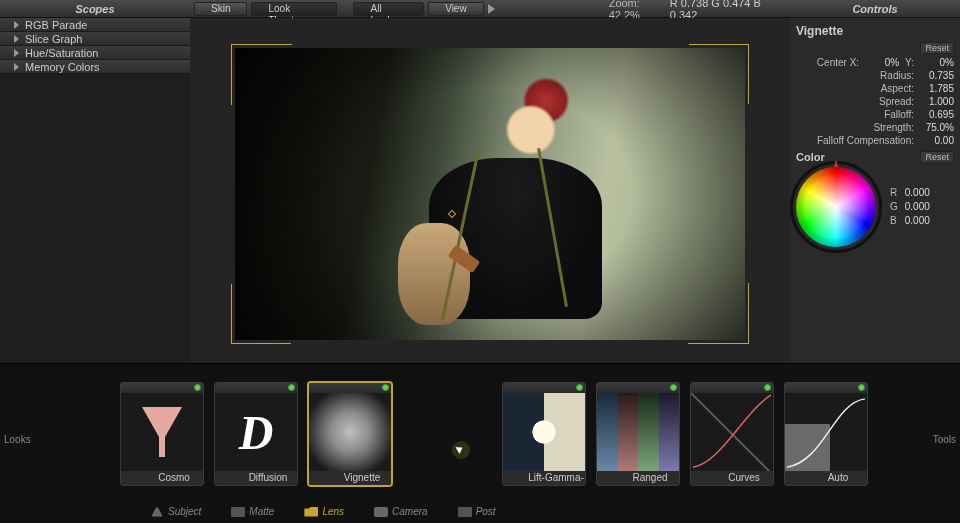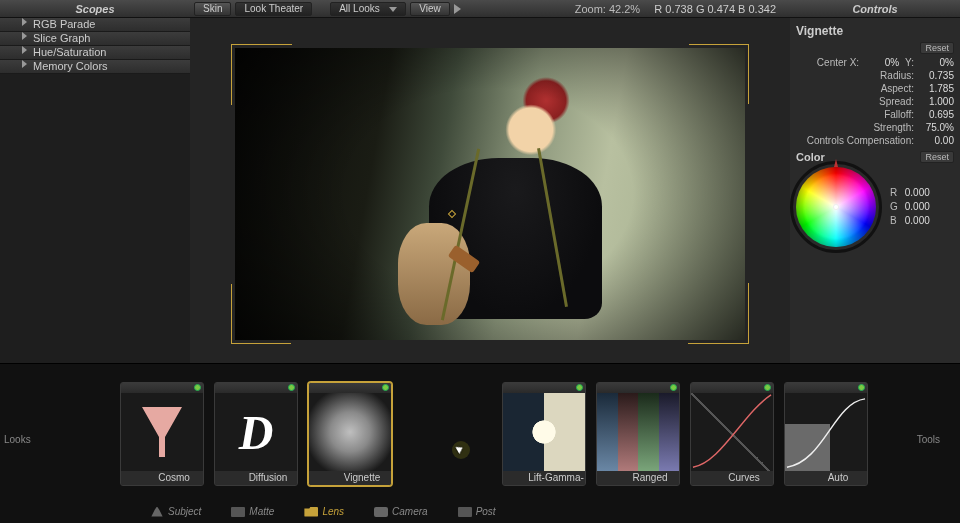--- a/index.html
+++ b/index.html
@@ -2,30 +2,30 @@
 <html><head>
 <meta charset="utf-8">
 <style>
   *{box-sizing:border-box;margin:0;padding:0;font-family:"Helvetica Neue",Arial,sans-serif;}
   html,body{width:960px;height:523px;background:#0a0a0a;color:#bbb;font-size:11px;overflow:hidden;}
   
   .topbar{height:18px;display:flex;align-items:center;background:linear-gradient(#4a4a4a,#2f2f2f);border-bottom:1px solid #111;}
   .toptitle{flex:0 0 190px;text-align:center;font-style:italic;font-weight:bold;color:#ccc;}
   .topcenter{flex:1;display:flex;align-items:center;gap:4px;padding:0 4px;}
   .topctrls{flex:0 0 170px;text-align:center;font-style:italic;font-weight:bold;color:#ccc;}
-  .btn{background:linear-gradient(#555,#333);border:1px solid #222;border-radius:2px;height:14px;line-height:12px;padding:0 8px;color:#ccc;font-size:10px;cursor:pointer;}
+  .btn{background:linear-gradient(#555,#333);border:1px solid #222;border-radius:2px;height:14px;line-height:12px;padding:0 16px;color:#ccc;font-size:10px;cursor:pointer;}
   .dark{background:linear-gradient(#333,#222);}
   .zoom{margin-left:110px;color:#bbb;}
   .rgb{margin-left:auto;margin-right:10px;color:#ccc;}
   .triangle-down{display:inline-block;width:0;height:0;border-left:4px solid transparent;border-right:4px solid transparent;border-top:5px solid #999;vertical-align:middle;}
   .triangle-right{display:inline-block;width:0;height:0;border-top:5px solid transparent;border-bottom:5px solid transparent;border-left:7px solid #999;vertical-align:middle;}
   
   .main{display:flex;height:345px;}
   .left{flex:0 0 190px;background:#1e1e1e;}
-  .left .row{display:flex;height:14px;padding:0 22px;background:linear-gradient(#3c3c3c,#2d2d2d);border-bottom:1px solid #1a1a1a;color:#ccc;cursor:pointer;}
+  .left .row{display:flex;align-items:center;height:14px;padding:0 14px;background:linear-gradient(#3c3c3c,#2d2d2d);border-bottom:1px solid #1a1a1a;color:#ccc;cursor:pointer;}
   .row .tri{display:inline-block;width:0;height:0;border-top:4px solid transparent;border-bottom:4px solid transparent;border-left:5px solid #999;margin-right:6px;}
   .center{flex:1;background:#242424;display:flex;align-items:center;justify-content:center;position:relative;}
   .frame{position:relative;width:510px;height:292px;background:#000;border-radius:2px;margin-top:6px;}
   .frame::before,.frame::after{content:"";position:absolute;width:60px;height:60px;border:1px solid #c6a23a;}
   .frame::before{top:-4px;left:-4px;border-right:none;border-bottom:none;}
   .frame::after{bottom:-4px;right:-4px;border-left:none;border-top:none;}
   .cornerTR,.cornerBL{position:absolute;width:60px;height:60px;border:1px solid #c6a23a;}
   .cornerTR{top:-4px;right:-4px;border-left:none;border-bottom:none;}
   .cornerBL{bottom:-4px;left:-4px;border-right:none;border-top:none;}
   .photo{position:absolute;inset:0;background:
@@ -57,21 +57,21 @@
   .wheel .ridge{position:absolute;left:-6px;top:-6px;right:-6px;bottom:-6px;border:3px solid #111;border-radius:50%;}
   .wheel .dot{position:absolute;left:50%;top:50%;width:6px;height:6px;margin:-3px;border:1px solid #000;border-radius:50%;background:#fff;}
   .wheel .tick{position:absolute;left:50%;top:-8px;width:4px;height:8px;margin-left:-2px;background:#b33;clip-path:polygon(50% 0,100% 100%,0 100%);}
   .rgbout{font-size:10px;line-height:14px;}
   .rgbout .lab{display:inline-block;width:12px;color:#bbb;}
   .rgbout .val{color:#ddd;}
   
   .strip{height:160px;background:#111;position:relative;border-top:1px solid #000;}
   .sidelab{position:absolute;top:70px;font-size:10px;color:#888;}
   .sidelab.l{left:4px;}
-  .sidelab.r{right:20px;}
+  .sidelab.r{right:4px;}
   .tiles{position:absolute;left:120px;top:18px;display:flex;gap:10px;}
   .gap{width:90px;}
   .tile{width:84px;background:#2b2b2b;border:1px solid #3a3a3a;border-radius:3px;overflow:hidden;cursor:pointer;}
   .tile.sel{border:1px solid #c6a23a;box-shadow:0 0 0 1px #c6a23a;}
   .thead{height:10px;background:linear-gradient(#3a3a3a,#2a2a2a);position:relative;}
   .pwr{position:absolute;right:2px;top:1px;width:7px;height:7px;border-radius:50%;background:#7ac943;border:1px solid #2a5;}
   .thumb{height:78px;background:#1a1a1a;display:flex;align-items:center;justify-content:center;}
   .tlabel{height:14px;line-height:14px;text-align:center;font-size:10px;background:#2b2b2b;color:#ccc;padding-left:24px;}
   .cosmo svg{width:50px;height:60px;}
   .diff{font-family:Georgia,serif;font-size:48px;font-weight:bold;font-style:italic;color:#fff;}
@@ -187,21 +187,21 @@
       </div>
     <div class="propline">
         <span class="lab">Falloff:</span>
         <span class="val">0.695</span>
       </div>
     <div class="propline">
         <span class="lab">Strength:</span>
         <span class="val">75.0%</span>
       </div>
     <div class="propline">
-        <span class="lab">Controls Compensation:</span>
+        <span class="lab">Falloff Compensation:</span>
         <span class="val">0.00</span>
       </div>
 
     <div class="colorsec">
       <span style="font-weight:bold;">Color</span>
       <button class="reset">Reset</button>
       <div style="clear:both;"></div>
       <div class="wheelwrap">
         <div class="wheel">
           <div class="ridge"></div>

